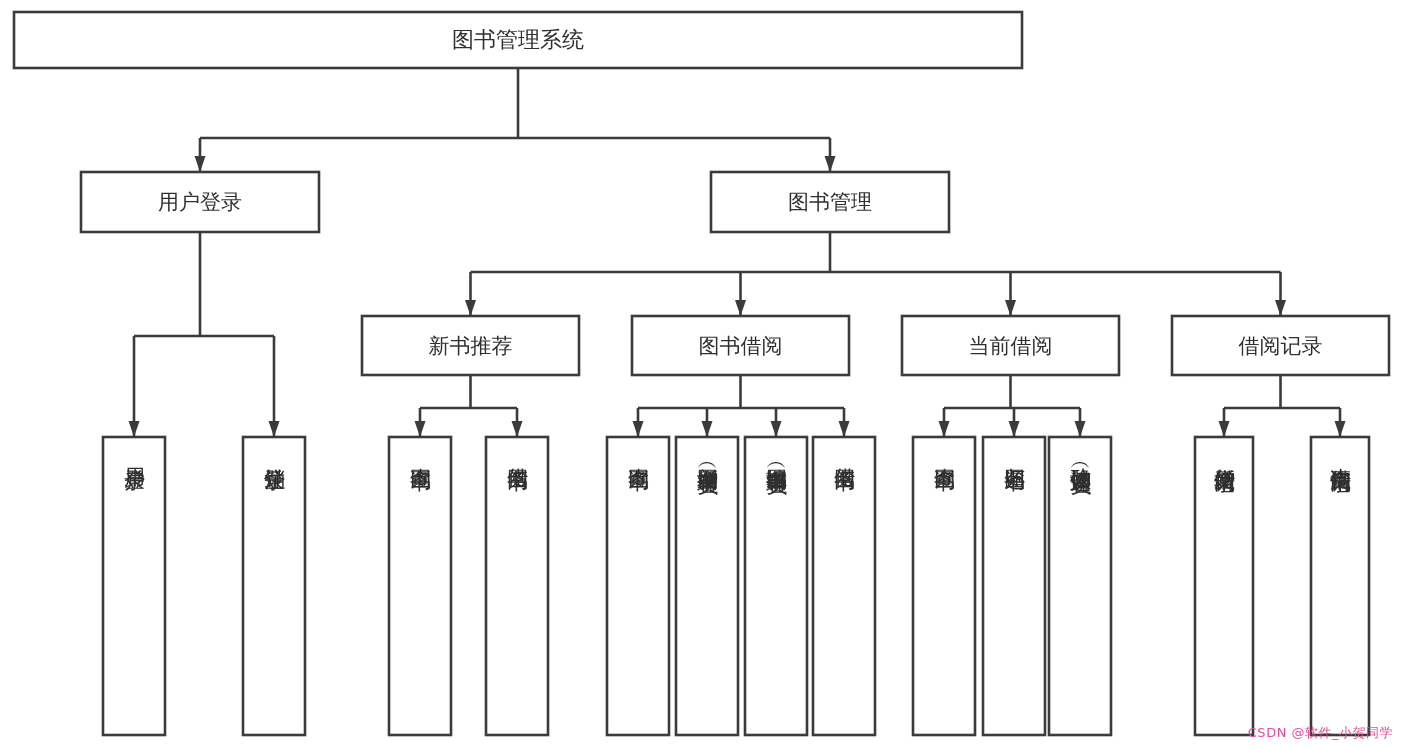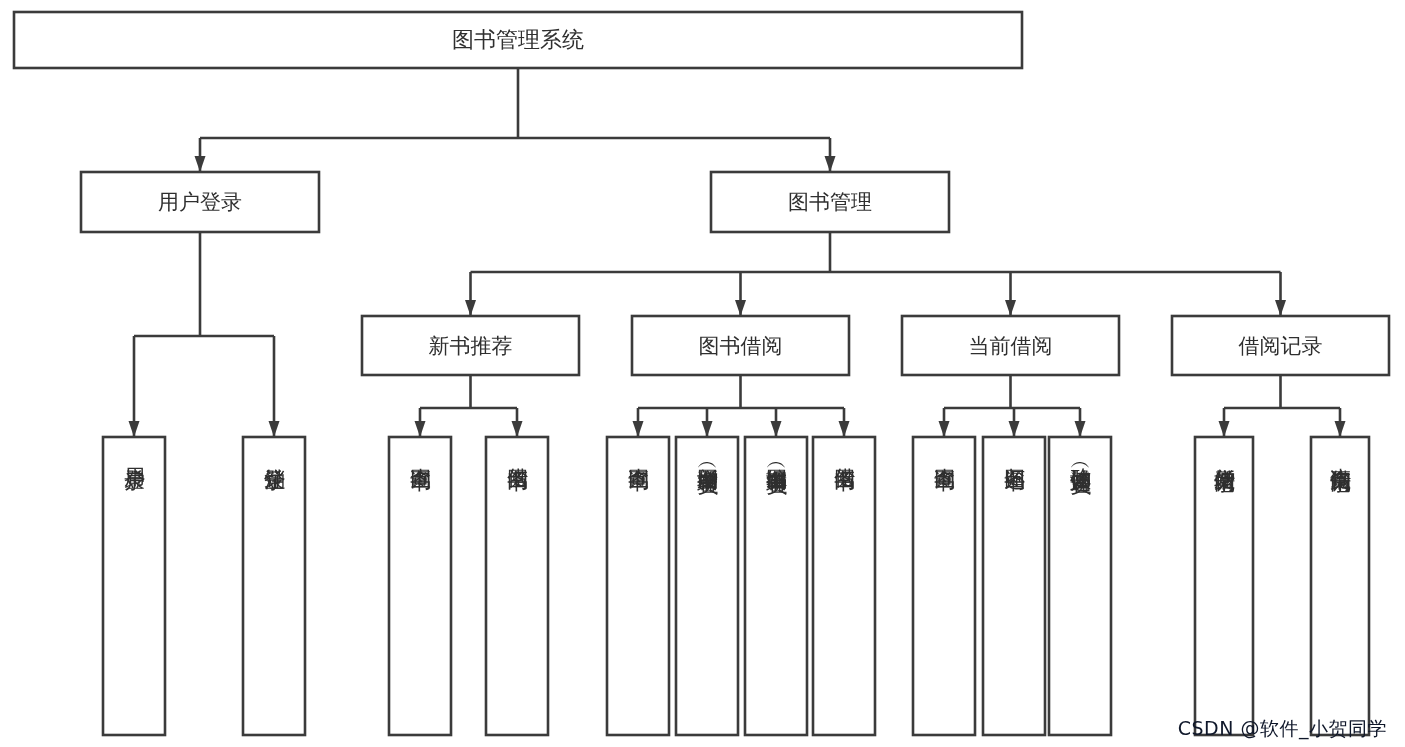--- a/index.html
+++ b/index.html
@@ -68,25 +68,25 @@
     text-orientation: upright;
     font-family: "DejaVu Sans", "Liberation Sans", sans-serif;
     font-size: 21px;
     line-height: 1.12;
     color: #2f2f2f;
     letter-spacing: 1px;
     white-space: nowrap;
   }
   .watermark {
     position: absolute;
-    right: 18px;
+    right: 12px;
     bottom: 5px;
     font-family: "DejaVu Sans", "Liberation Sans", sans-serif;
-    font-size: 19px;
-    color: #0f172a;
+    font-size: 13px;
+    color: #ec4899;
     white-space: nowrap;
     letter-spacing: 0.5px;
   }
 </style>
 </head>
 <body>
 
 <div id="diagram-root">
 
   <svg class="flow" viewBox="0 0 1405 747">

